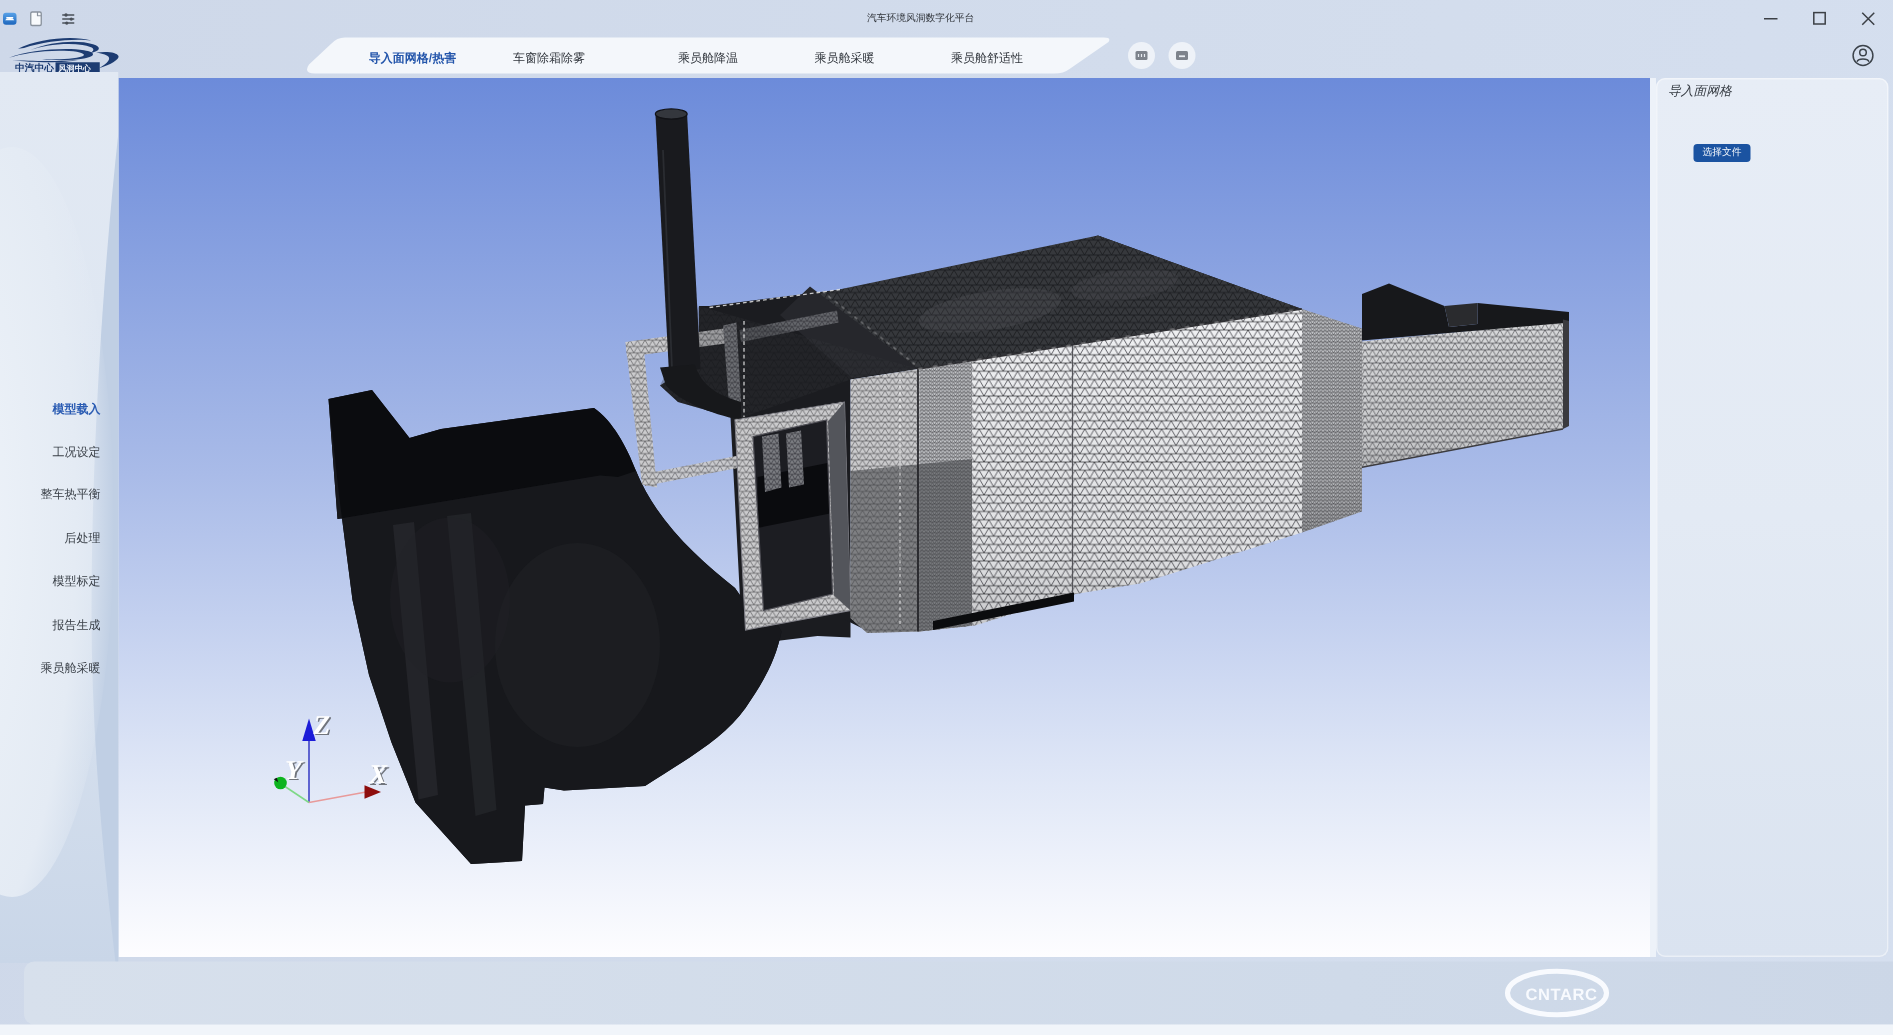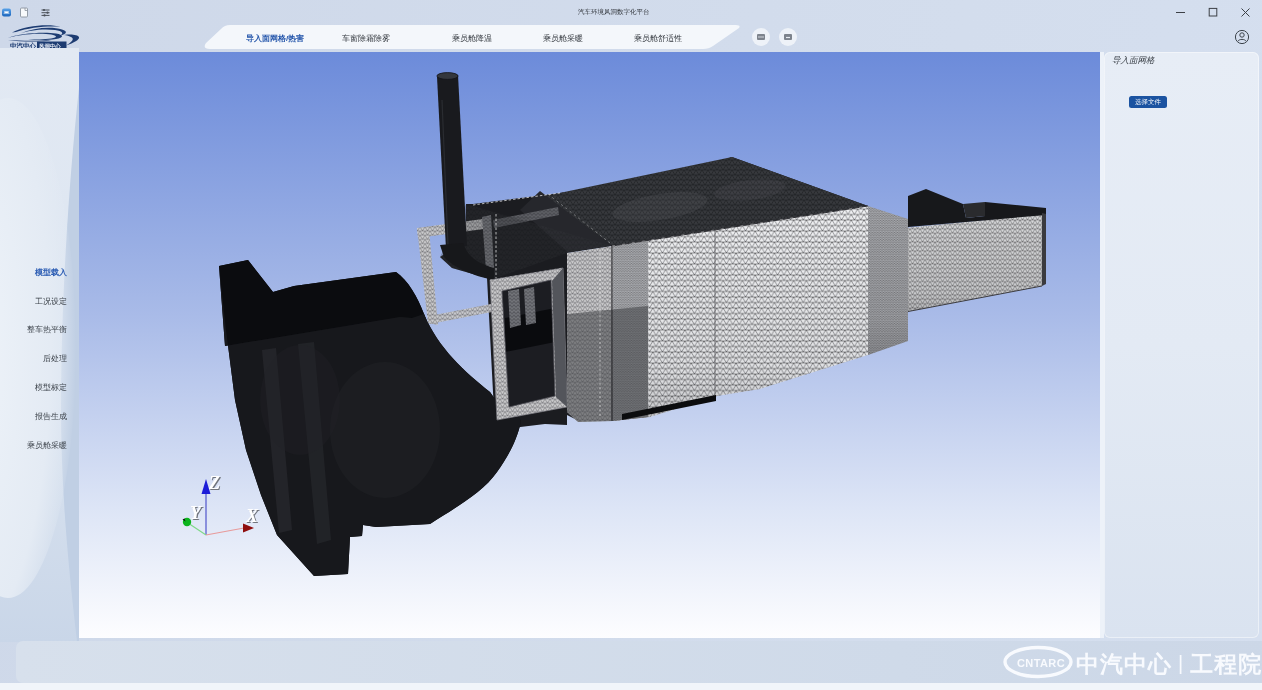--- a/index.html
+++ b/index.html
@@ -290,15 +290,14 @@
 <div id="rightpanel" class="abs">
   <div id="paneltitle" class="abs">导入面网格</div>
   <div id="filebtn" class="abs">选择文件</div>
 </div>
 
 <div id="footer" class="abs">
   <svg class="abs" style="left:985px;top:4px" width="76" height="34" viewBox="0 0 76 34">
     <ellipse cx="37" cy="17" rx="33" ry="14.5" fill="none" stroke="rgba(250,252,255,0.95)" stroke-width="3.4"></ellipse>
     <text x="16" y="21.5" font-size="11" font-weight="bold" fill="rgba(250,252,255,0.95)" letter-spacing="0.4">CNTARC</text>
   </svg>
-  <div id="footertext">中汽中心<span style="font-weight:normal;padding:0 6px;font-size:20px;vertical-align:2px">|</span>工程院</div>
 </div>
 <div id="bottomstrip" class="abs"></div>
 
 </body></html>

